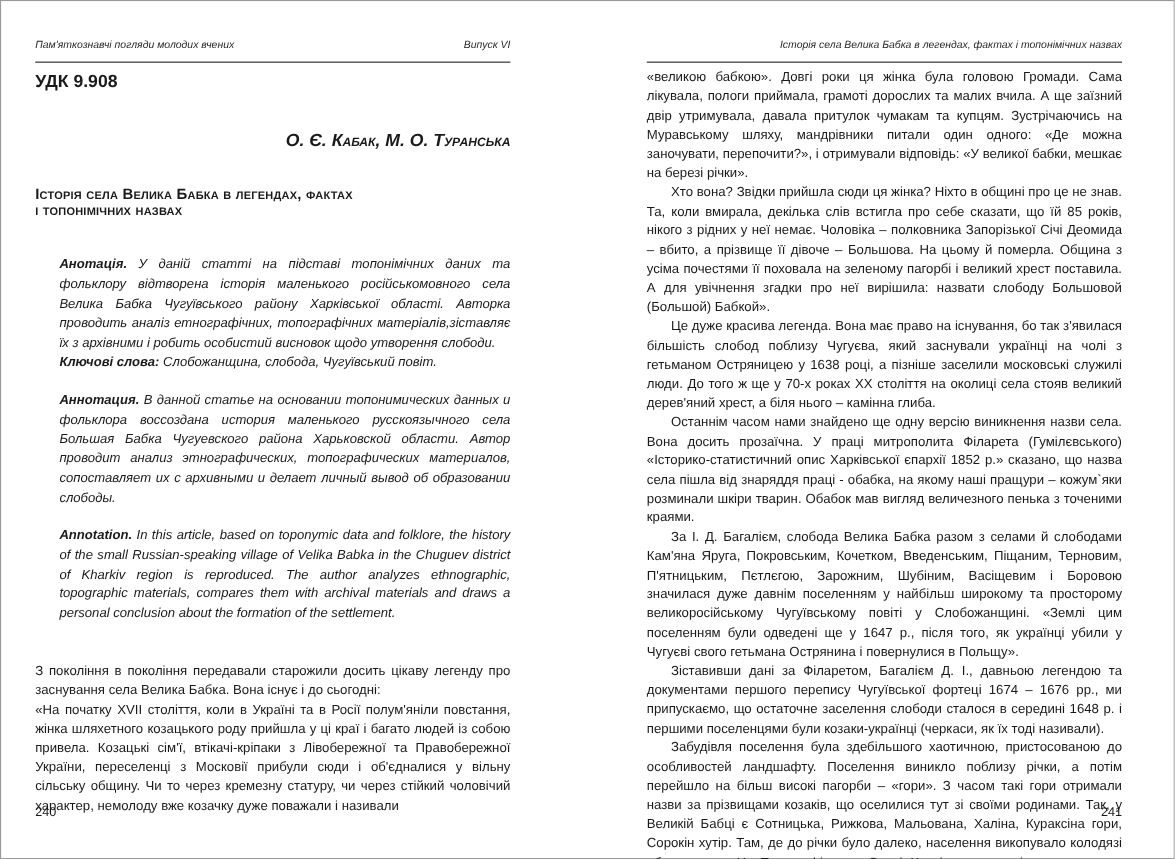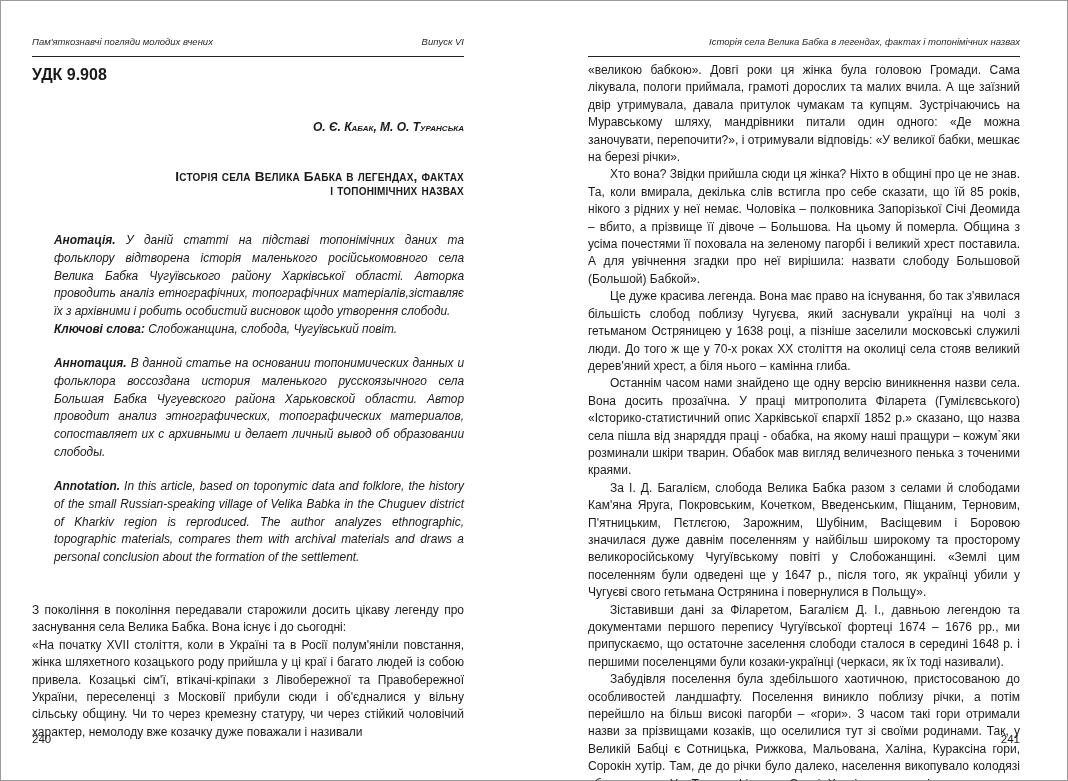--- a/index.html
+++ b/index.html
@@ -7,23 +7,23 @@
          font-family:"Liberation Sans", sans-serif; color:#1a1a1a; }
   .frame { position:absolute; left:0; top:0; width:1066px; height:779px; border:1px solid #9a9a9a; }
   .page { position:absolute; top:0; height:574px; }
   .page.left { left:32px; width:432px; }
   .page.right { left:588px; width:432px; }
   .running-head { position:absolute; top:36px; left:0; right:0; font-size:9.5px; font-style:italic; color:#2a2a2a; }
   .running-head .rh-left { position:absolute; left:0; }
   .running-head .rh-right { position:absolute; right:0; }
   .rule { position:absolute; top:56px; left:0; right:0; height:0; border-top:1.3px solid #222; }
   .udk { position:absolute; top:66px; left:0; font-weight:bold; font-size:16px; }
-  .authors { position:absolute; top:120px; right:0; font-weight:bold; font-style:italic; font-size:12px;text-align:center; }
+  .authors { position:absolute; top:120px; right:0; font-weight:bold; font-style:italic; font-size:16px;text-align:center; }
   .authors .sc { font-variant:small-caps; }
-  .title { position:absolute; top:170px; left:0; right:0; text-align:right; font-weight:bold; font-size:13.6px;
+  .title { position:absolute; top:170px; left:0; right:0; text-align:left; font-weight:bold; font-size:13.6px;
            font-variant:small-caps; line-height:14px; letter-spacing:0.2px; }
   .abstract { position:absolute; left:22px; width:410px; font-size:11.9px; line-height:17.8px; font-style:italic;
               text-align:justify; }
   .abstract .lbl { font-weight:bold; }
   .abstract .kw { font-style:italic;margin-top:11px; }
   .abstract p { margin:0; }
   .body-text { position:absolute; left:0; right:0; font-size:12px; line-height:17.4px; text-align:justify; }
   .body-text p { margin:0; }
   .indent { text-indent:22px; }
   .pagenum { position:absolute; top:733px; font-size:11.5px; }

